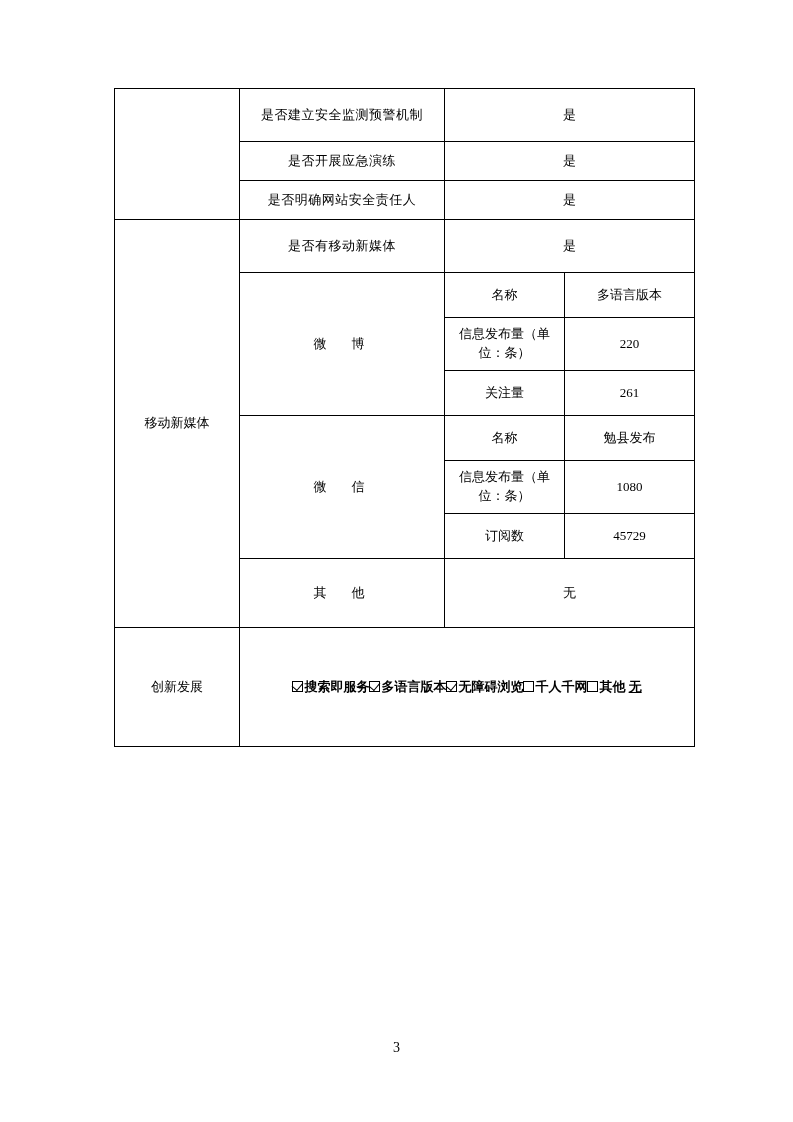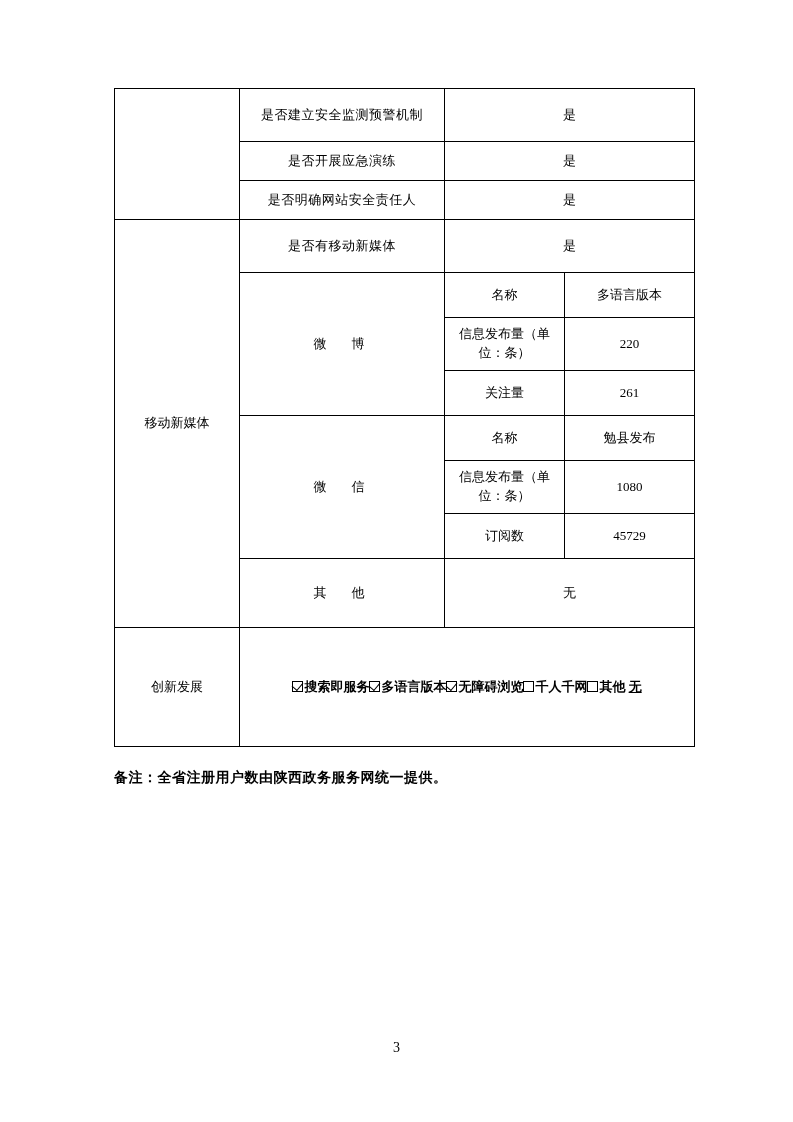--- a/index.html
+++ b/index.html
@@ -174,16 +174,15 @@
       <tr>
         <td class="h-110">创新发展</td>
         <td colspan="3" class="innovation-cell">
           <span class="opt"><span class="chk checked"></span><span>搜索即服务</span></span><span class="opt"><span class="chk checked"></span><span>多语言版本</span></span><span class="opt"><span class="chk checked"></span><span>无障碍浏览</span></span><span class="opt"><span class="chk"></span><span>千人千网</span></span><span class="opt"><span class="chk"></span><span>其他</span></span>
           <div class="innov-note">无</div>
         </td>
       </tr>
     </tbody>
   </table>
 
-  <div class="footnote">备注：全省注册用户数由陕西政务服务网统一提供。</div>
 
   <div class="page-number">3</div>
 </div>
 
 </body></html>

